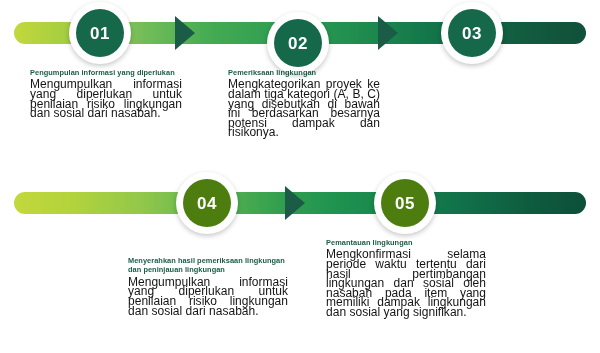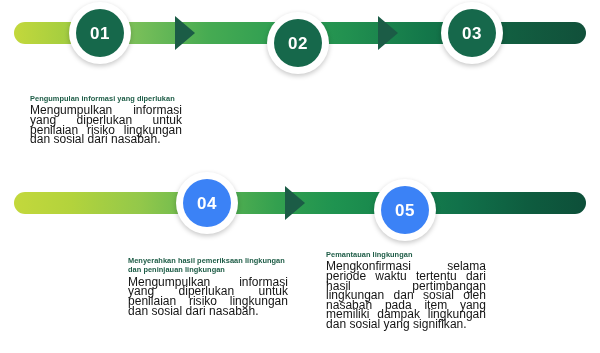--- a/index.html
+++ b/index.html
@@ -67,21 +67,21 @@
     background:#16684b;
     display:flex;align-items:center;justify-content:center;
   }
   .badge .num{
     color:#ffffff;
     font-size:17px;
     font-weight:bold;
     letter-spacing:0.6px;
     line-height:1;
   }
-  .badge-alt .disc{background:#3b82f6;}
+  .badge-alt .disc{background:#4d7c0f;}
 
   
   .block{position:absolute;width:152px;}
   .block h3{
     margin:0 0 3px 0;
     font-size:7.4px;
     line-height:9.4px;
     font-weight:bold;
     color:#1d5c46;
     letter-spacing:0.05px;
@@ -119,47 +119,51 @@
     <div class="disc">
       <span class="num">02</span>
     </div>
   </div>
   <div class="badge" style="left:441px;top:2px;">
     <div class="disc">
       <span class="num">03</span>
     </div>
   </div>
 
-  <div class="block" style="left:30px;top:68px;margin-top:26px;">
+  <div class="block" style="left:30px;top:68px;">
     <h3>Pengumpulan informasi yang diperlukan</h3>
     <p>Mengumpulkan informasi yang diperlukan untuk penilaian risiko lingkungan dan sosial dari nasabah.</p>
   </div>
 
+  <div class="block" style="left:228px;top:68px;">
+    <h3>Pemeriksaan lingkungan</h3>
+    <p>Mengkategorikan proyek ke dalam tiga kategori (A, B, C) yang disebutkan di bawah ini berdasarkan besarnya potensi dampak dan risikonya.</p>
+  </div>
 
 
   <div class="rail rail-2"></div>
 
   <div class="chev-wrap" style="left:285px;top:186px;">
     <div class="chev"></div>
   </div>
 
   <div class="badge badge-alt" style="left:176px;top:172px;">
     <div class="disc">
       <span class="num">04</span>
     </div>
   </div>
-  <div class="badge badge-alt" style="left:374px;top:179px;">
+  <div class="badge badge-alt" style="left:374px;top:172px;">
     <div class="disc">
       <span class="num">05</span>
     </div>
   </div>
 
   <div class="block block-wide" style="left:128px;top:238px;margin-top:18px;">
     <h3>Menyerahkan hasil pemeriksaan lingkungan dan peninjauan lingkungan</h3>
     <p>Mengumpulkan informasi yang diperlukan untuk penilaian risiko lingkungan dan sosial dari nasabah.</p>
   </div>
 
-  <div class="block block-wide" style="left:326px;top:250px;">
+  <div class="block block-wide" style="left:326px;top:238px;">
     <h3>Pemantauan lingkungan</h3>
     <p>Mengkonfirmasi selama periode waktu tertentu dari hasil pertimbangan lingkungan dan sosial oleh nasabah pada item yang memiliki dampak lingkungan dan sosial yang signifikan.</p>
   </div>
 
 </div>
 
 </body></html>

